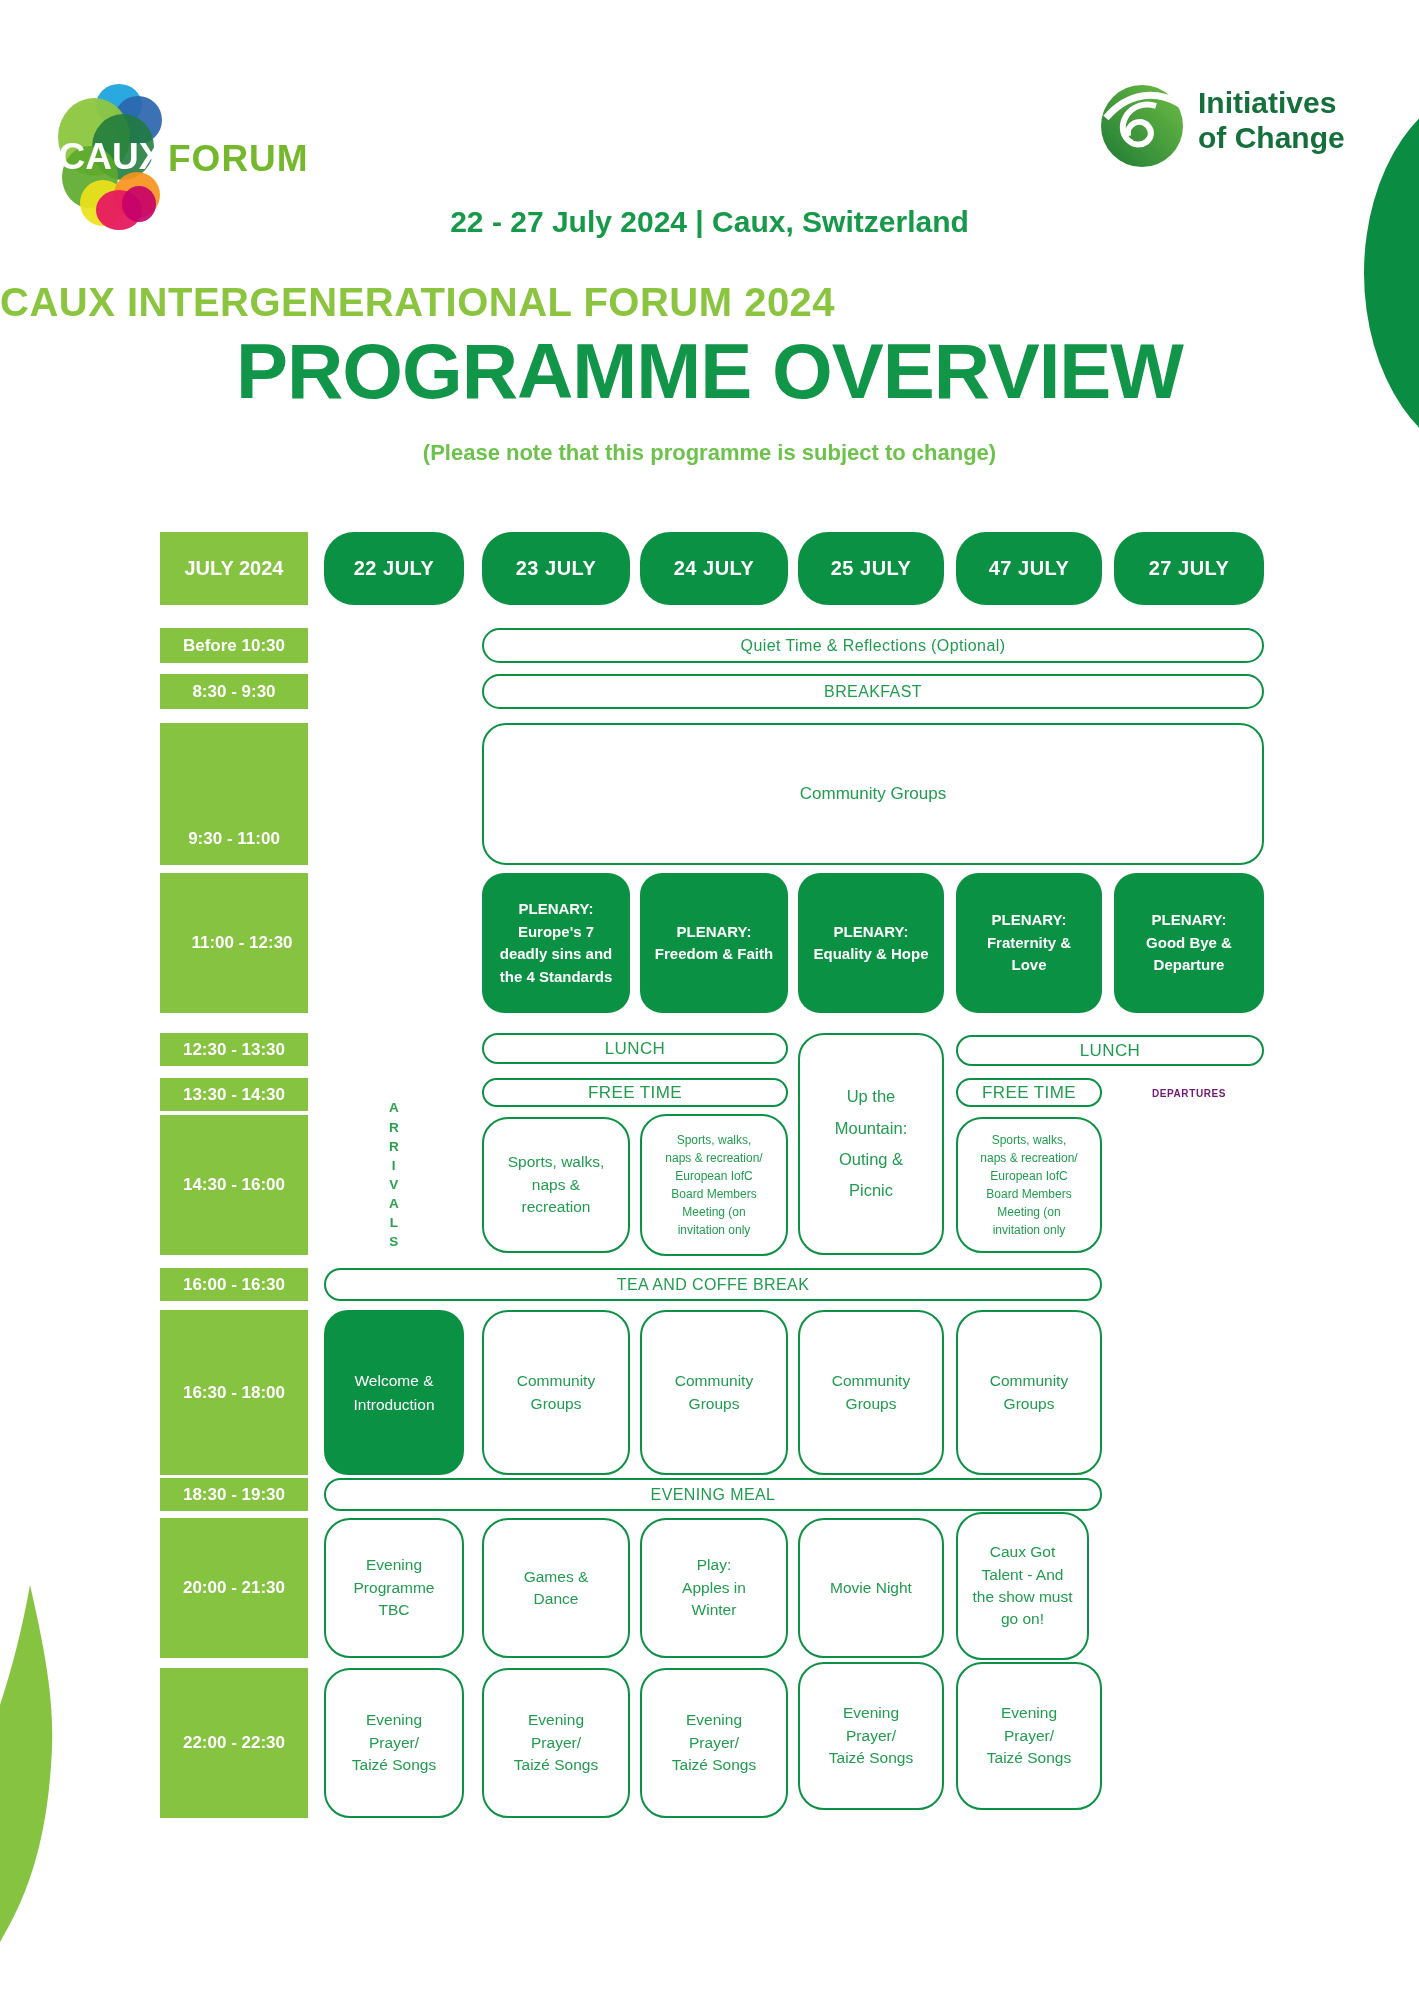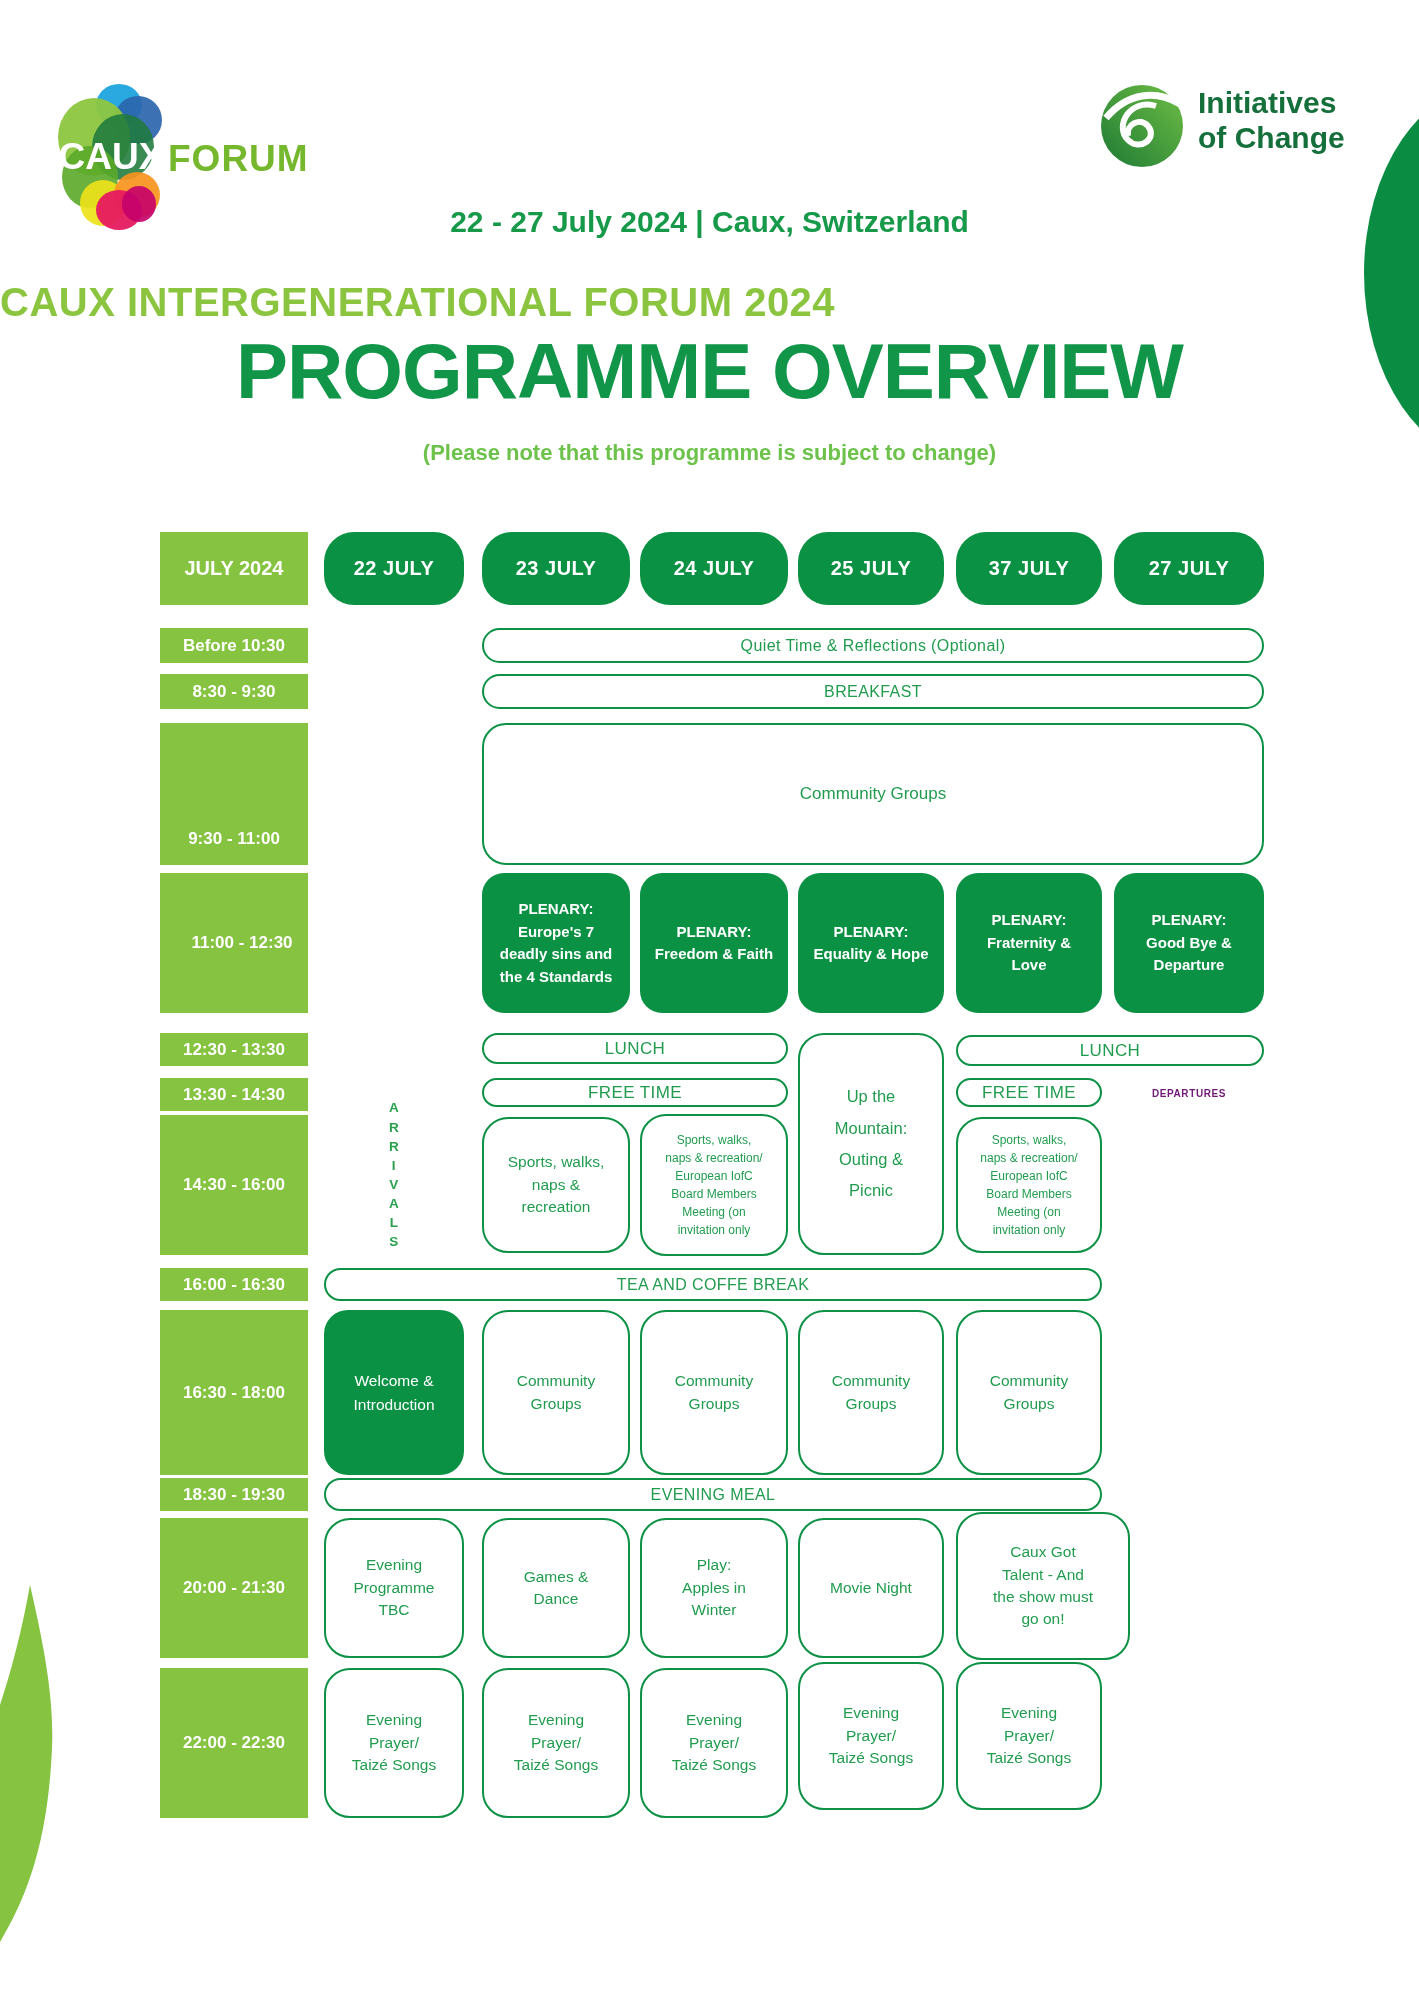--- a/index.html
+++ b/index.html
@@ -96,21 +96,21 @@
   <div class="abs date-line">22 - 27 July 2024 | Caux, Switzerland</div>
   <div class="abs event-name">CAUX INTERGENERATIONAL FORUM 2024</div>
   <div class="abs big-title">PROGRAMME OVERVIEW</div>
   <div class="abs disclaimer">(Please note that this programme is subject to change)</div>
 
   <div class="cell month-label" style="left:160px;top:532px;width:148px;height:73px;">JULY 2024</div>
   <div class="cell day-pill" style="left:324px;top:532px;width:140px;height:73px;">22 JULY</div>
   <div class="cell day-pill" style="left:482px;top:532px;width:148px;height:73px;">23 JULY</div>
   <div class="cell day-pill" style="left:640px;top:532px;width:148px;height:73px;">24 JULY</div>
   <div class="cell day-pill" style="left:798px;top:532px;width:146px;height:73px;">25 JULY</div>
-  <div class="cell day-pill" style="left:956px;top:532px;width:146px;height:73px;">37 JULY</div>
+  <div class="cell day-pill" style="left:956px;top:532px;width:146px;height:73px;">47 JULY</div>
   <div class="cell day-pill" style="left:1114px;top:532px;width:150px;height:73px;">27 JULY</div>
 
   <div class="cell time-label" style="left:160px;top:628px;width:148px;height:35px;">Before 10:30</div>
   <div class="cell time-label" style="left:160px;top:674px;width:148px;height:35px;">8:30 - 9:30</div>
   <div class="cell time-label bottom" style="left:160px;top:723px;width:148px;height:142px;">9:30 - 11:00</div>
   <div class="cell time-label" style="left:160px;top:873px;width:148px;height:140px;padding-left:16px;">11:00 - 12:30</div>
   <div class="cell time-label" style="left:160px;top:1033px;width:148px;height:33px;">12:30 - 13:30</div>
   <div class="cell time-label" style="left:160px;top:1078px;width:148px;height:33px;">13:30 - 14:30</div>
   <div class="cell time-label" style="left:160px;top:1115px;width:148px;height:140px;">14:30 - 16:00</div>
   <div class="cell time-label" style="left:160px;top:1268px;width:148px;height:33px;">16:00 - 16:30</div>
@@ -190,21 +190,21 @@
   </div>
   <div class="cell box" style="left:482px;top:1518px;width:148px;height:140px;">
     <span class="inner" style="max-width:90px;">Games &amp; Dance</span>
   </div>
   <div class="cell box" style="left:640px;top:1518px;width:148px;height:140px;">
     <span class="inner" style="max-width:80px;">Play: Apples in Winter</span>
   </div>
   <div class="cell box" style="left:798px;top:1518px;width:146px;height:140px;">
     <span class="inner" style="max-width:120px;">Movie Night</span>
   </div>
-  <div class="cell box" style="left:956px;top:1512px;width:174px;height:148px;">
+  <div class="cell box" style="left:956px;top:1512px;width:133px;height:148px;">
     <span class="inner" style="max-width:100px;">Caux Got Talent - And the show must go on!</span>
   </div>
 
   <div class="cell box" style="left:324px;top:1668px;width:140px;height:150px;">
     <span class="inner" style="max-width:90px;">Evening Prayer/ Taizé Songs</span>
   </div>
   <div class="cell box" style="left:482px;top:1668px;width:148px;height:150px;">
     <span class="inner" style="max-width:90px;">Evening Prayer/ Taizé Songs</span>
   </div>
   <div class="cell box" style="left:640px;top:1668px;width:148px;height:150px;">

